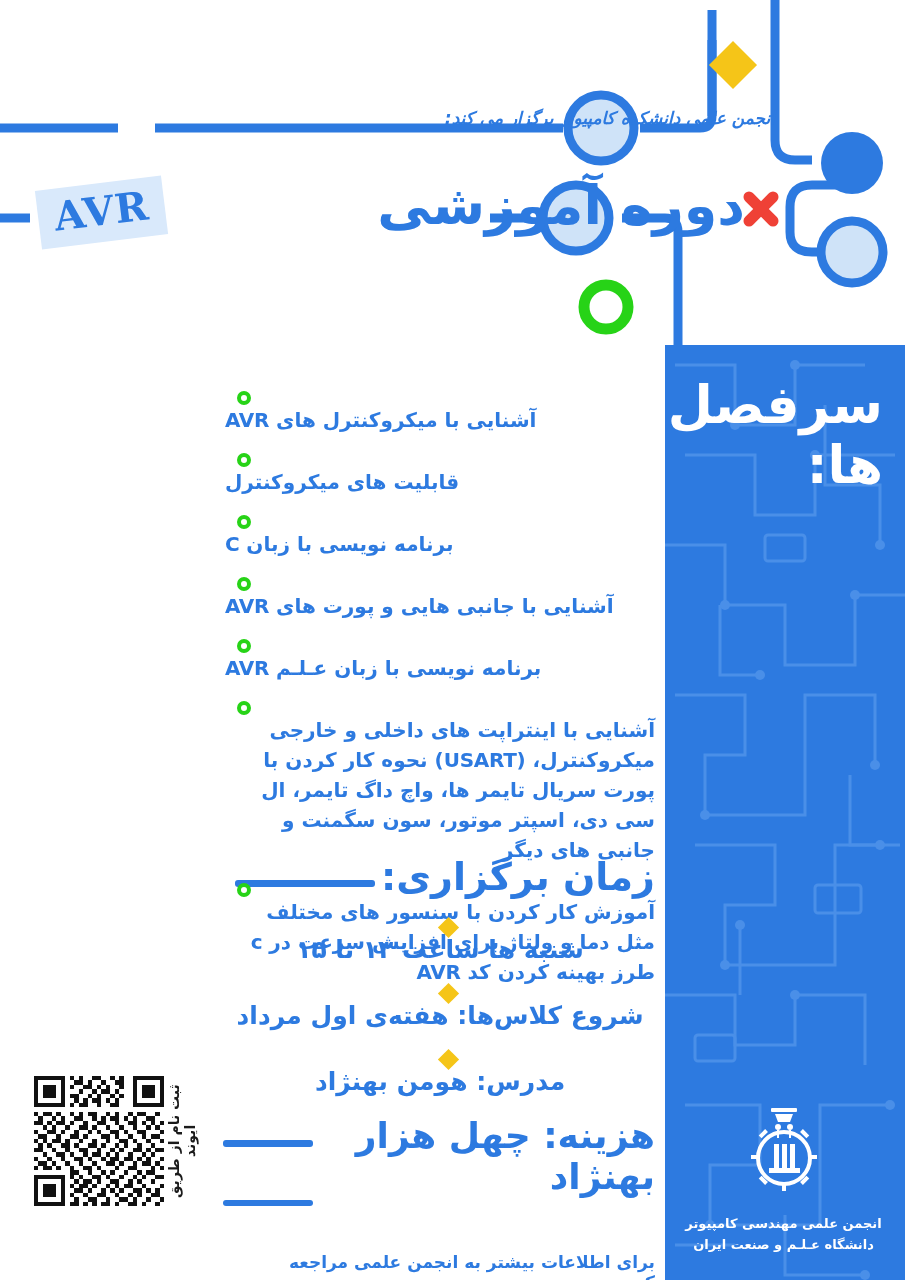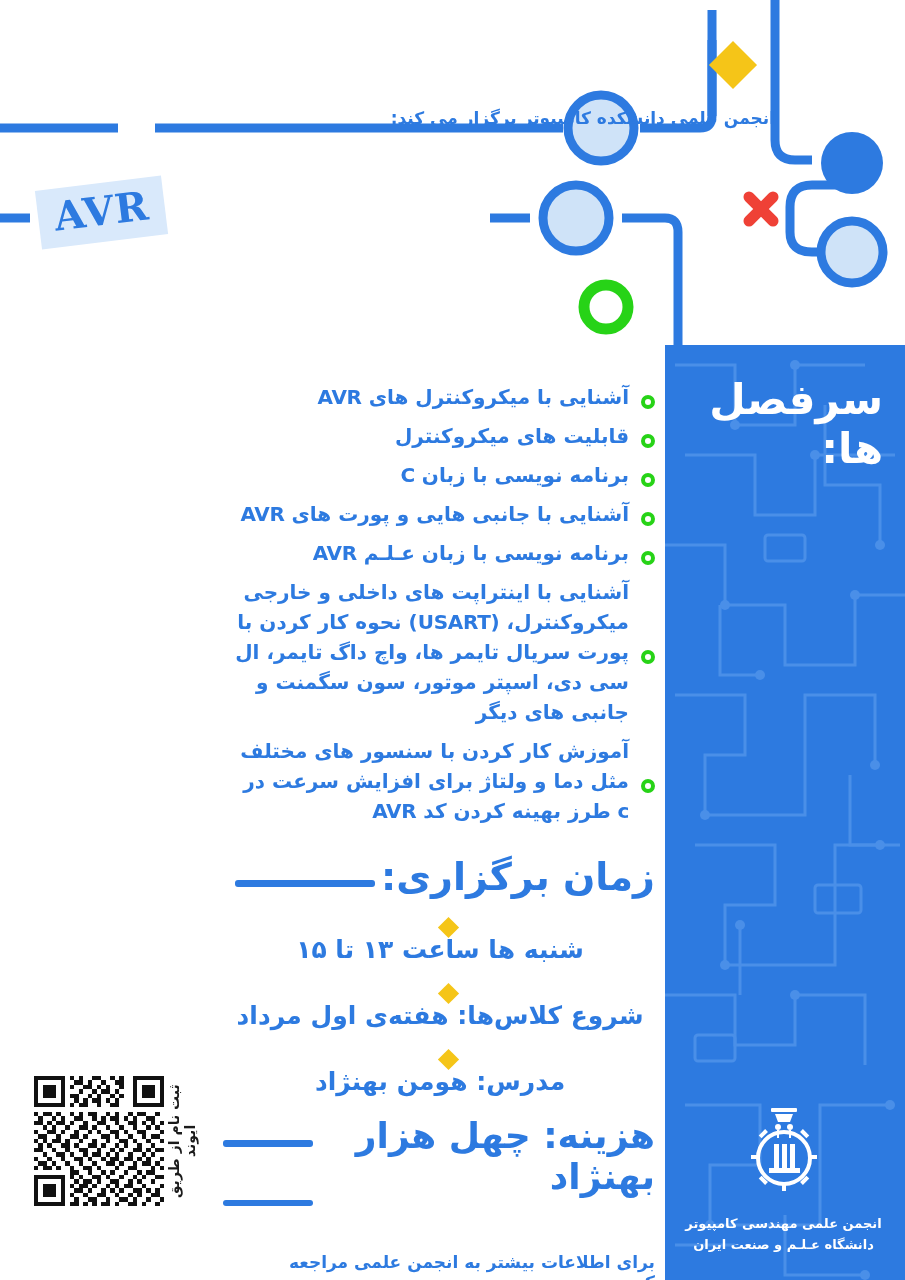--- a/index.html
+++ b/index.html
@@ -33,20 +33,21 @@
   .kicker{
     position:absolute;
     right:130px;top:108px;
     width:440px;
     text-align:right;
     color:#2d7ae0;
     font-size:17px;
     font-weight:bold;
     letter-spacing:-0.2px;
     direction:rtl;
+    font-style:italic;
   }
   .maintitle{
     position:absolute;
     right:160px;top:178px;
     width:450px;
     text-align:right;
     color:#2d7ae0;
     font-size:54px;
     font-weight:bold;
     direction:rtl;
@@ -61,21 +62,21 @@
     font-weight:bold;
     padding:4px 16px 8px 16px;
     transform:rotate(-7deg);
     letter-spacing:1px;
     font-family:"DejaVu Serif","Liberation Serif",serif;
   }
   
   .sec-title{
     position:absolute;
     color:#ffffff;
-    font-size:42px;
+    font-size:52px;
     font-weight:bold;
     direction:rtl;
     text-align:right;
   }
   #sec-headings{right:22px;top:375px;width:200px;}
   .sec-title-blue{
     position:absolute;
     color:#2d7ae0;
     font-size:38px;
     font-weight:bold;
@@ -90,21 +91,21 @@
   }
   
   .syllabus{
     position:absolute;
     right:250px;top:382px;
     width:430px;
     direction:rtl;
     text-align:right;
   }
   .syl-item{
-    display:flex;flex-direction:row;align-items:center;
+    display:flex;flex-direction:column;align-items:flex-end;
     justify-content:flex-start;
     margin-bottom:9px;
   }
   .syl-bullet{
     flex:0 0 auto;
     width:14px;height:14px;border-radius:50%;
     border:4px solid #27d317;
     margin-top:9px;margin-left:12px;
     box-sizing:border-box;
   }
@@ -195,20 +196,21 @@
 
     <rect x="716" y="48" width="34" height="34" fill="#f5c518" transform="rotate(45 733 65)"></rect>
 
     <g stroke="#ef4136" stroke-width="11" stroke-linecap="round">
       <path d="M749 197 L773 221"></path>
       <path d="M773 197 L749 221"></path>
     </g>
   </svg>
 
   <div class="kicker">انجمن علمی دانشکده کامپیوتر برگزار می کند:</div>
+  <div class="maintitle">دوره آموزشی</div>
   <div class="avrtag">AVR</div>
 
   <div class="circuit-panel">
     <svg width="240" height="935" viewBox="0 0 240 935">
       <g stroke="#4a8fe8" stroke-width="3" fill="none">
         <path d="M10 20 H70 V80 H130 V20 H200"></path>
         <path d="M20 110 H90 V170 H150 V110 H230"></path>
         <path d="M0 200 H60 V260 H120 V320 H190 V250 H240"></path>
         <path d="M10 350 H80 V410 H40 V470 H140 V350 H210 V420"></path>
         <path d="M30 500 H110 V560 H60 V620 H170 V500 H235"></path>

